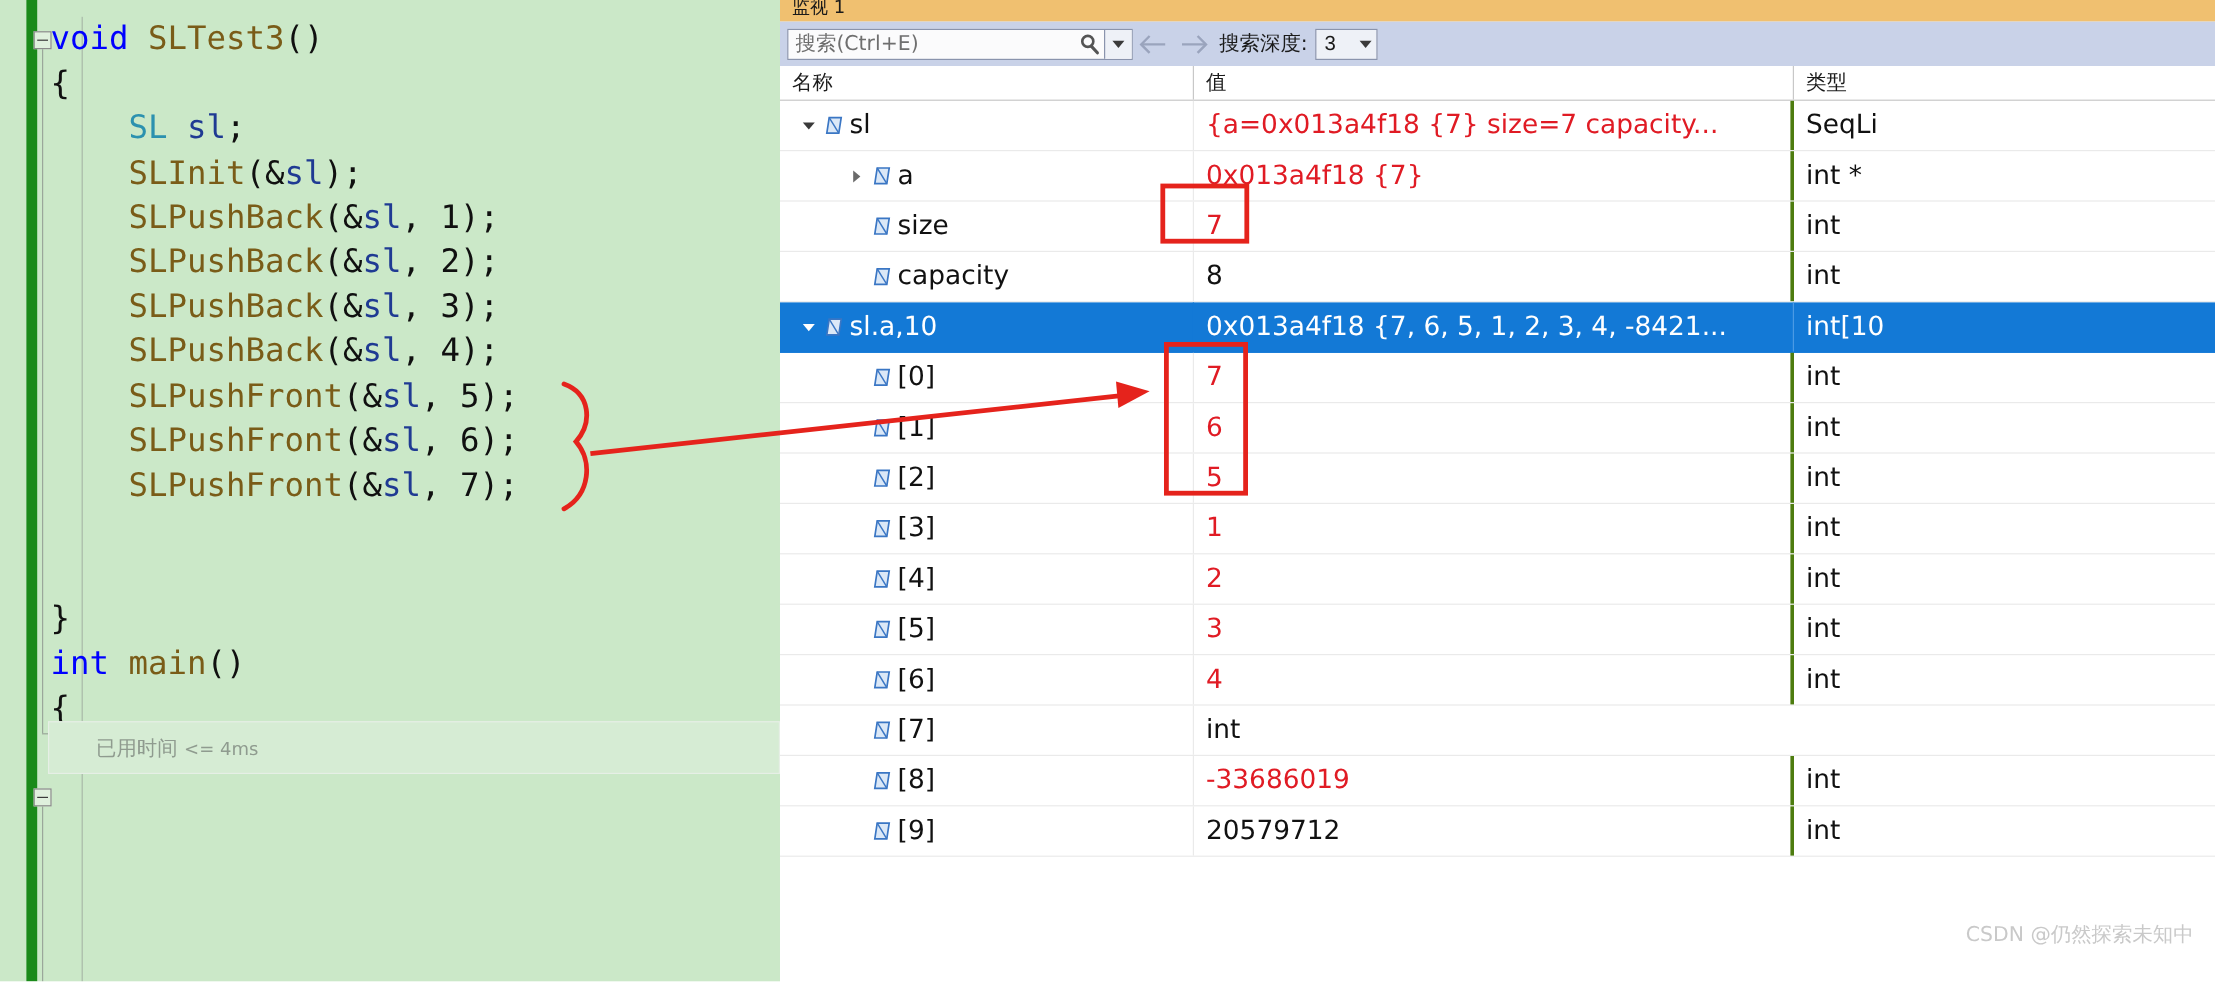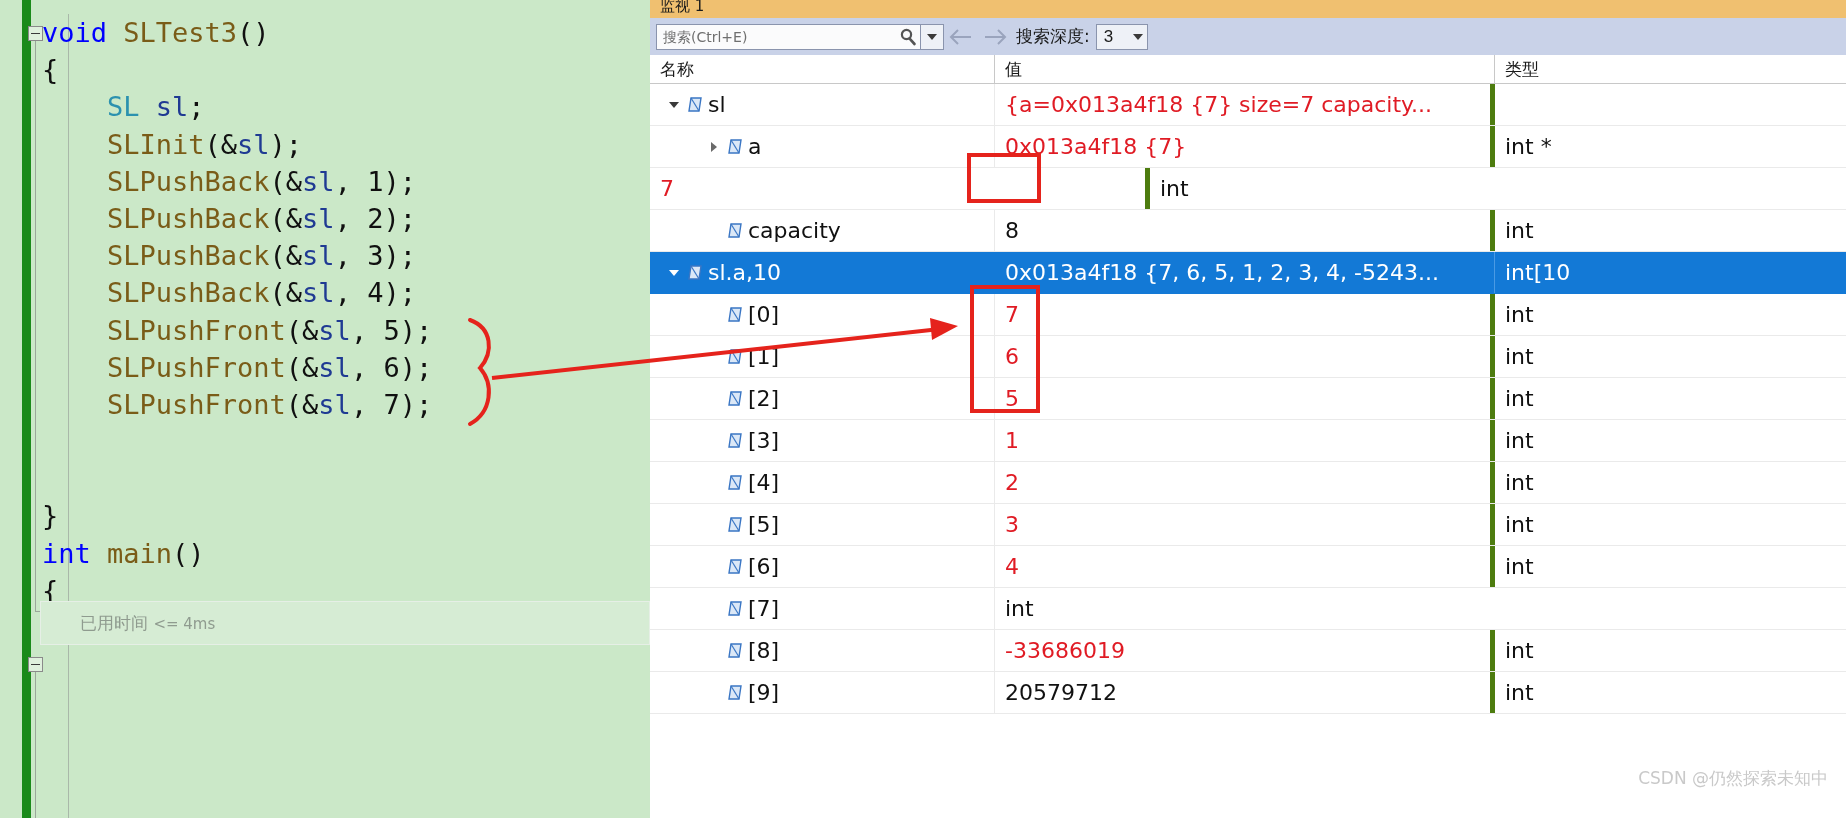--- a/index.html
+++ b/index.html
@@ -88,21 +88,21 @@
     height:37px;background:#c9d2e8;display:flex;align-items:center;padding:0 4px;
     position:relative;
   }
   .search-wrap{
     display:flex;align-items:center;
     width:288px;height:26px;background:#fbfbfc;
     border:1px solid #8a94ad;margin-left:2px;box-sizing:border-box;
   }
   .search-input{
     border:0;outline:0;background:transparent;flex:1;height:24px;
-    font-size:14px;color:#6f6f6f;padding-left:6px;
+    font-size:17px;color:#6f6f6f;padding-left:6px;
     font-family:"DejaVu Sans","Liberation Sans",sans-serif;
   }
   .search-input::placeholder{color:#6f6f6f;opacity:1;}
   .search-icon{width:24px;height:24px;display:flex;align-items:center;justify-content:center;}
   .drop-btn{
     width:22px;height:24px;border-left:1px solid #8a94ad;background:#eef1f7;
     display:flex;align-items:center;justify-content:center;
   }
   .caret{width:0;height:0;border-left:5px solid transparent;border-right:5px solid transparent;border-top:6px solid #3a3a3a;}
   .nav-arrow{
@@ -142,21 +142,21 @@
     box-sizing:border-box;
   }
   .row.sel{background:#1379d6;color:#ffffff;border-bottom:1px solid #1379d6;}
   .cell-name{
     width:345px;display:flex;align-items:center;height:100%;
     border-right:1px solid #eaeaea;box-sizing:border-box;
   }
   .row.sel .cell-name{border-right:1px solid #1379d6;}
   .cell-value{
     width:500px;height:100%;display:flex;align-items:center;padding-left:10px;
-    border-right:5px solid #4d7c0f;box-sizing:border-box;
+    border-right:3px solid #4d7c0f;box-sizing:border-box;
     white-space:nowrap;overflow:hidden;
   }
   .row.sel .cell-value{border-right:1px solid #4a9ae4;}
   .cell-type{flex:1;height:100%;display:flex;align-items:center;padding-left:10px;
     box-sizing:border-box;white-space:nowrap;overflow:hidden;}
   .v-red{color:#e01b24;}
   .v-black{color:#111;}
   .row.sel .v-red,.row.sel .v-black{color:#ffffff;}
 
   .twisty{
@@ -260,40 +260,51 @@
               <svg width="20" height="20" viewBox="0 0 20 20">
                 <path d="M6,3 L16,3 L14,16 L4,16 Z" fill="#dbe8f7" stroke="#3a76c4" stroke-width="1.4"></path>
                 <line x1="6" y1="3" x2="14" y2="16" stroke="#3a76c4" stroke-width="1.2"></line>
               </svg>
             </span>
             <span class="nm">sl</span>
           </div>
           <div class="cell-value">
             <span class="v-red">{a=0x013a4f18 {7} size=7 capacity...</span>
           </div>
+          <div class="cell-type">SeqLi</div>
         </div>
         <div class="row">
           <div class="cell-name" style="padding-left: 54px;">
             <span class="twisty">
               <span class="tri-right"></span>
             </span>
             <span class="gly">
               <svg width="20" height="20" viewBox="0 0 20 20">
                 <path d="M6,3 L16,3 L14,16 L4,16 Z" fill="#dbe8f7" stroke="#3a76c4" stroke-width="1.4"></path>
                 <line x1="6" y1="3" x2="14" y2="16" stroke="#3a76c4" stroke-width="1.2"></line>
               </svg>
             </span>
             <span class="nm">a</span>
           </div>
           <div class="cell-value">
             <span class="v-red">0x013a4f18 {7}</span>
           </div>
           <div class="cell-type">int *</div>
         </div>
         <div class="row">
+          <div class="cell-name" style="padding-left: 54px;">
+            <span class="twisty"></span>
+            <span class="gly">
+              <svg width="20" height="20" viewBox="0 0 20 20">
+                <path d="M6,3 L16,3 L14,16 L4,16 Z" fill="#dbe8f7" stroke="#3a76c4" stroke-width="1.4"></path>
+                <line x1="6" y1="3" x2="14" y2="16" stroke="#3a76c4" stroke-width="1.2"></line>
+              </svg>
+            </span>
+            <span class="nm">size</span>
+          </div>
           <div class="cell-value">
             <span class="v-red">7</span>
           </div>
           <div class="cell-type">int</div>
         </div>
         <div class="row">
           <div class="cell-name" style="padding-left: 54px;">
             <span class="twisty"></span>
             <span class="gly">
               <svg width="20" height="20" viewBox="0 0 20 20">
@@ -315,21 +326,21 @@
             </span>
             <span class="gly">
               <svg width="20" height="20" viewBox="0 0 20 20">
                 <path d="M6,3 L16,3 L14,16 L4,16 Z" fill="#dbe8f7" stroke="#3a76c4" stroke-width="1.4"></path>
                 <line x1="6" y1="3" x2="14" y2="16" stroke="#3a76c4" stroke-width="1.2"></line>
               </svg>
             </span>
             <span class="nm">sl.a,10</span>
           </div>
           <div class="cell-value">
-            <span class="v-black">0x013a4f18 {7, 6, 5, 1, 2, 3, 4, -5243...</span>
+            <span class="v-black">0x013a4f18 {7, 6, 5, 1, 2, 3, 4, -8421...</span>
           </div>
           <div class="cell-type">int[10</div>
         </div>
         <div class="row">
           <div class="cell-name" style="padding-left: 54px;">
             <span class="twisty"></span>
             <span class="gly">
               <svg width="20" height="20" viewBox="0 0 20 20">
                 <path d="M6,3 L16,3 L14,16 L4,16 Z" fill="#dbe8f7" stroke="#3a76c4" stroke-width="1.4"></path>
                 <line x1="6" y1="3" x2="14" y2="16" stroke="#3a76c4" stroke-width="1.2"></line>

